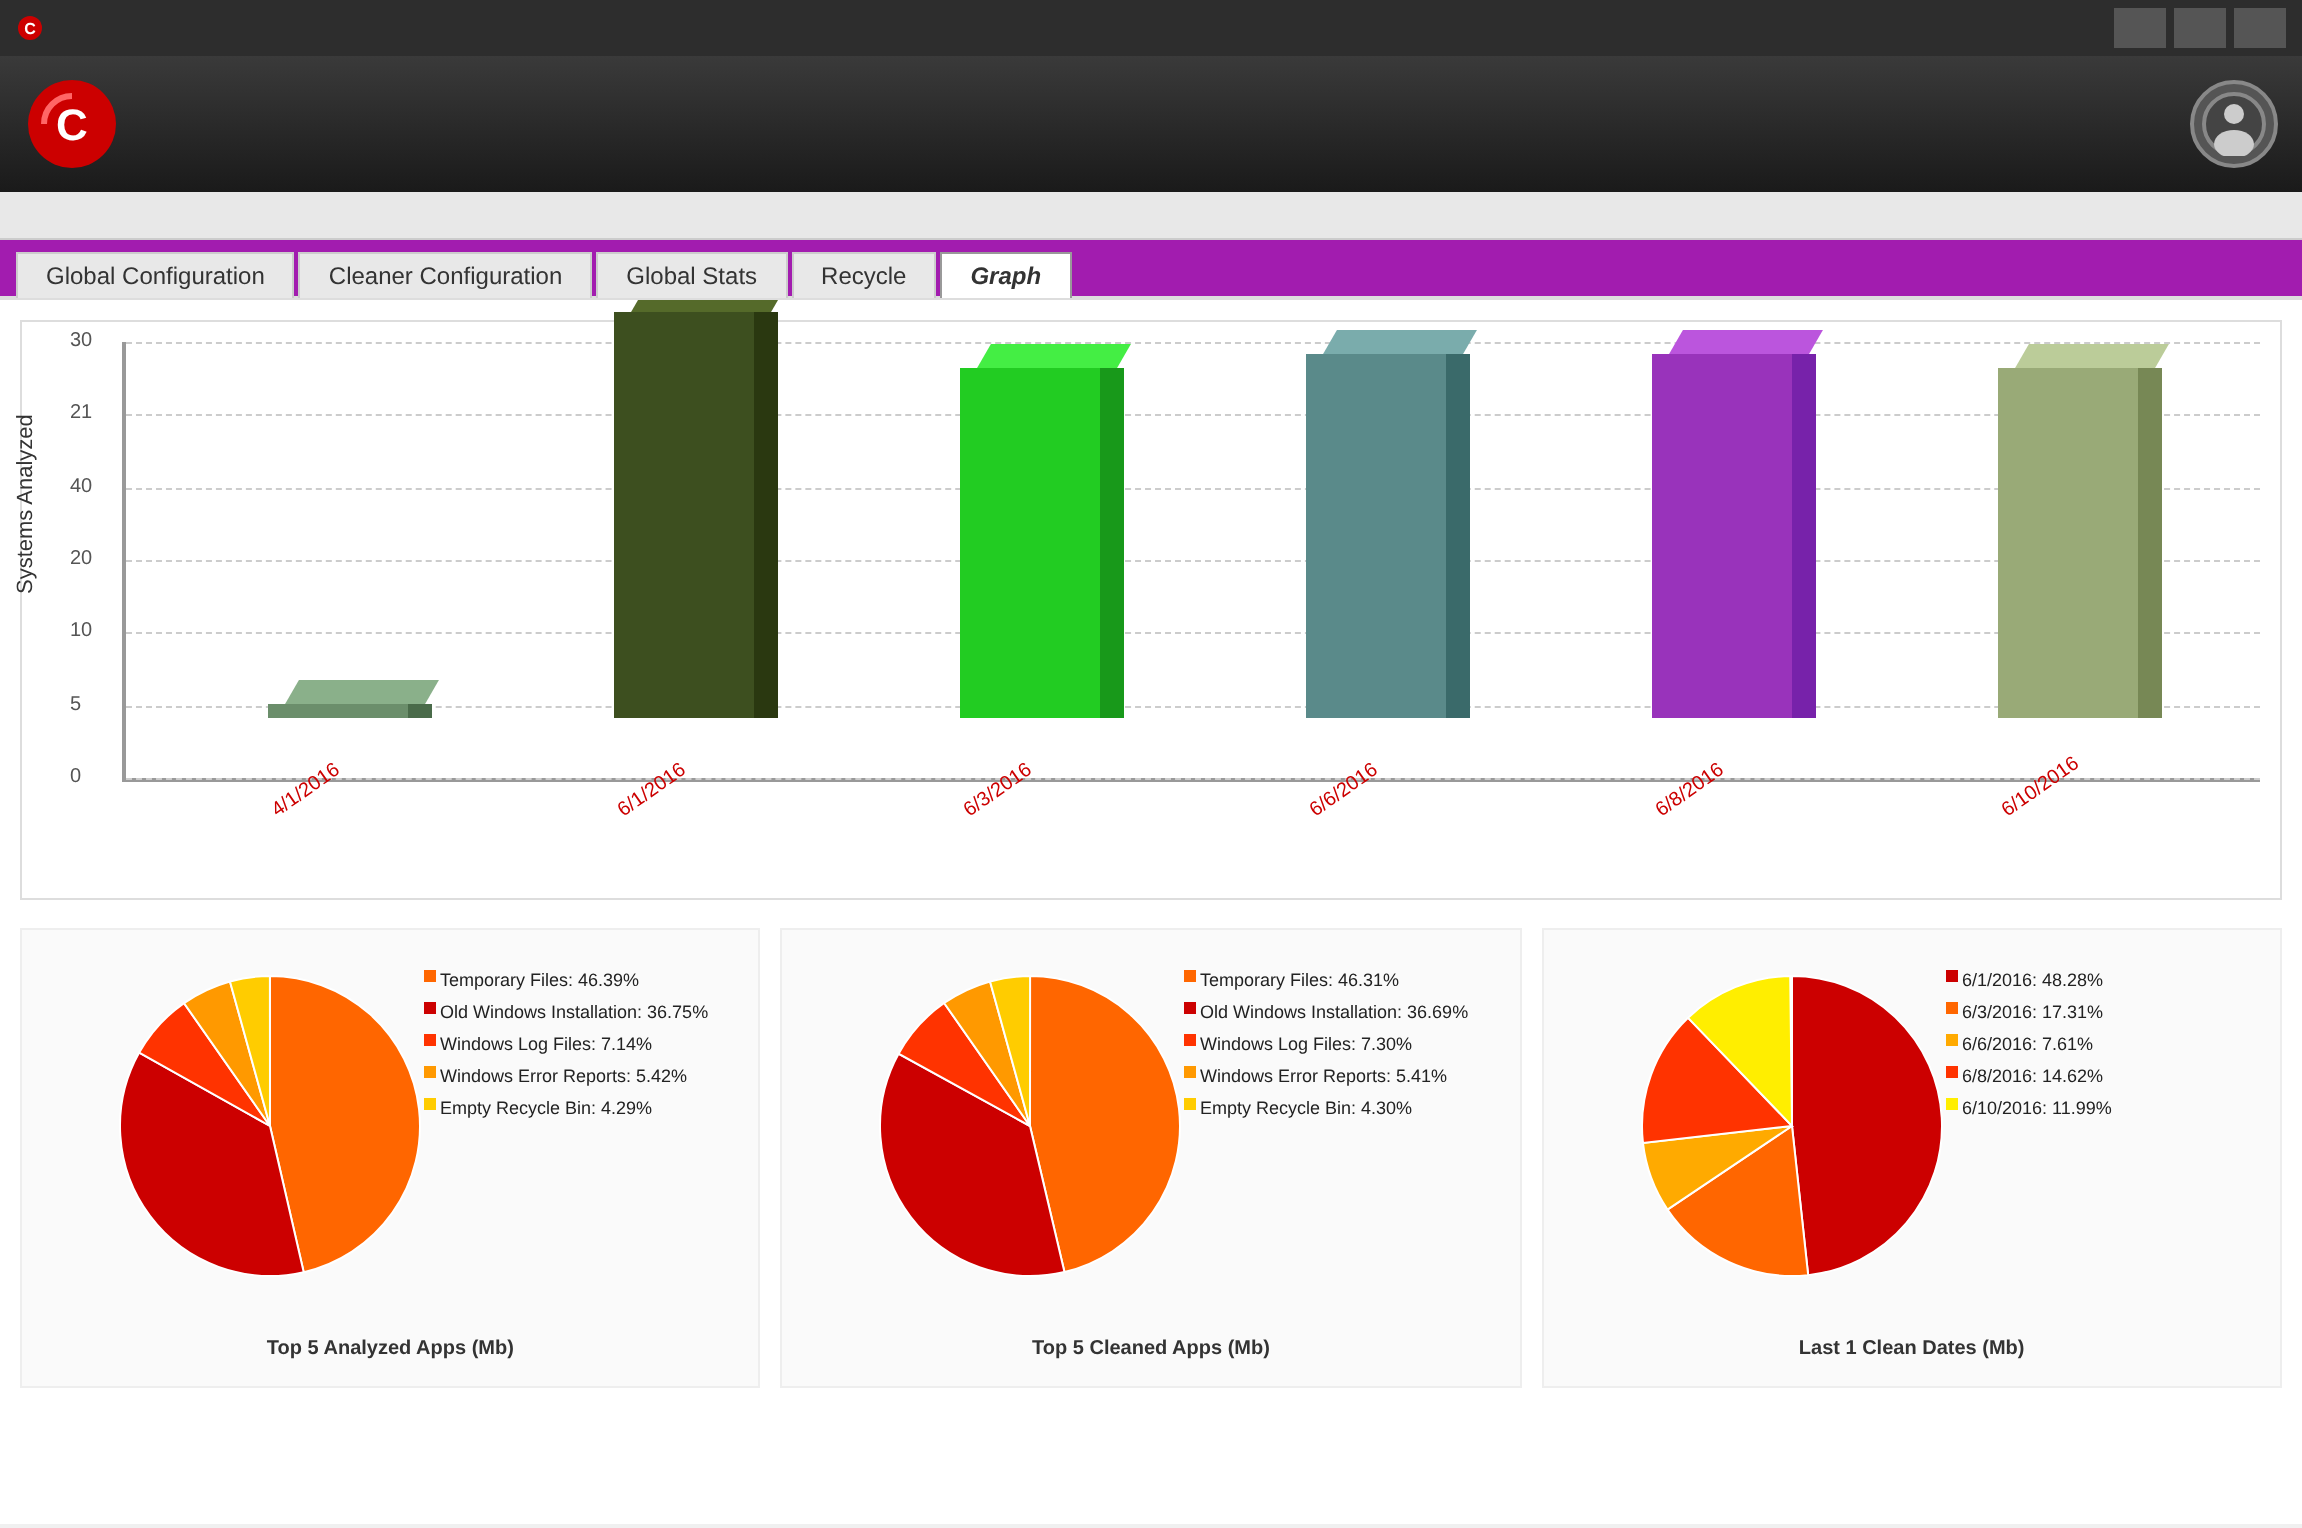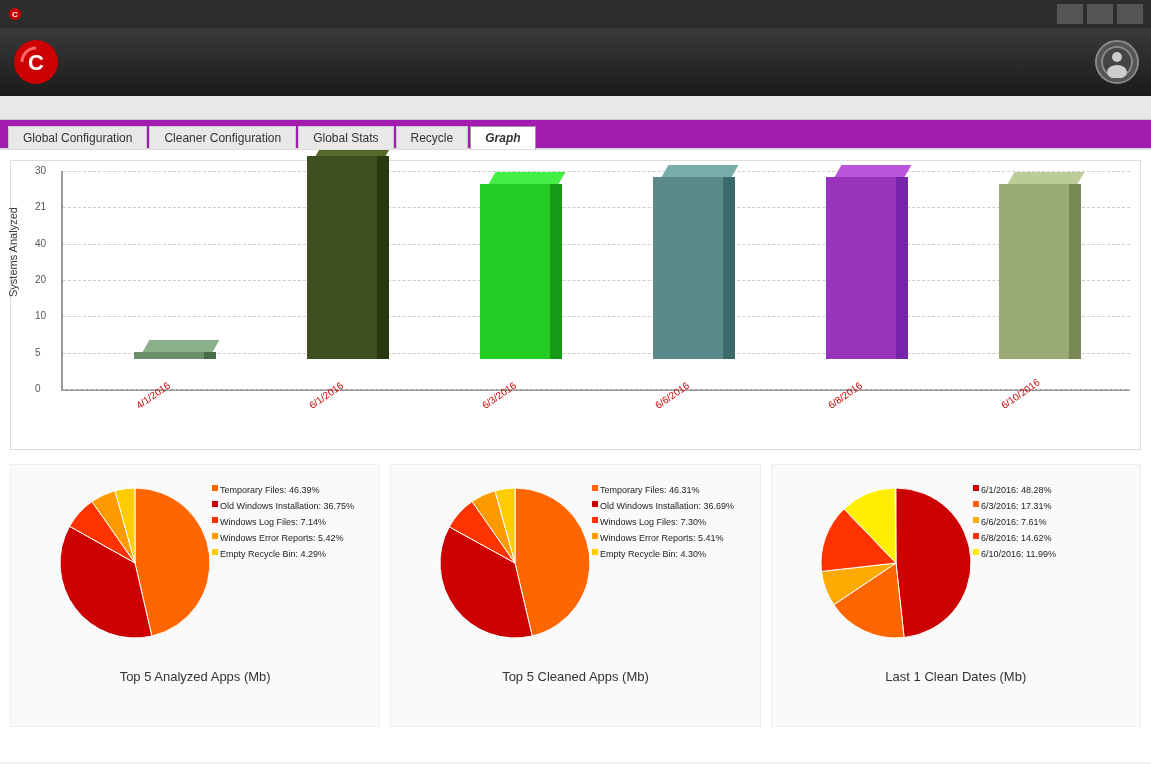--- a/index.html
+++ b/index.html
@@ -121,36 +121,37 @@
       height: 220px;
       position: relative;
       border-left: 2px solid #999;
       border-bottom: 2px solid #999;
     }
 
     
     .pie-charts-row {
       display: flex;
       gap: 10px;
-      height: 263px;
+      height: 230px;
     }
     .pie-chart-container {
       flex: 1;
       display: flex;
       flex-direction: column;
       align-items: center;
       border: 1px solid #eee;
       padding: 8px;
       background: #fafafa;
     }
     .pie-title {
-      font-size: 13px;
+      font-size: 10px;
       color: #333;
       margin-top: 6px;
       text-align: center;
+      font-weight: bold;
     }
   </style>
 </head>
 <body>
 
 <div class="title-bar">
   <div class="title-bar-left">
     <svg class="title-bar-icon" viewBox="0 0 14 14">
       <circle cx="7" cy="7" r="6" fill="#cc0000"></circle>
       <text x="7" y="10" text-anchor="middle" fill="white" font-size="8" font-weight="bold">C</text>

